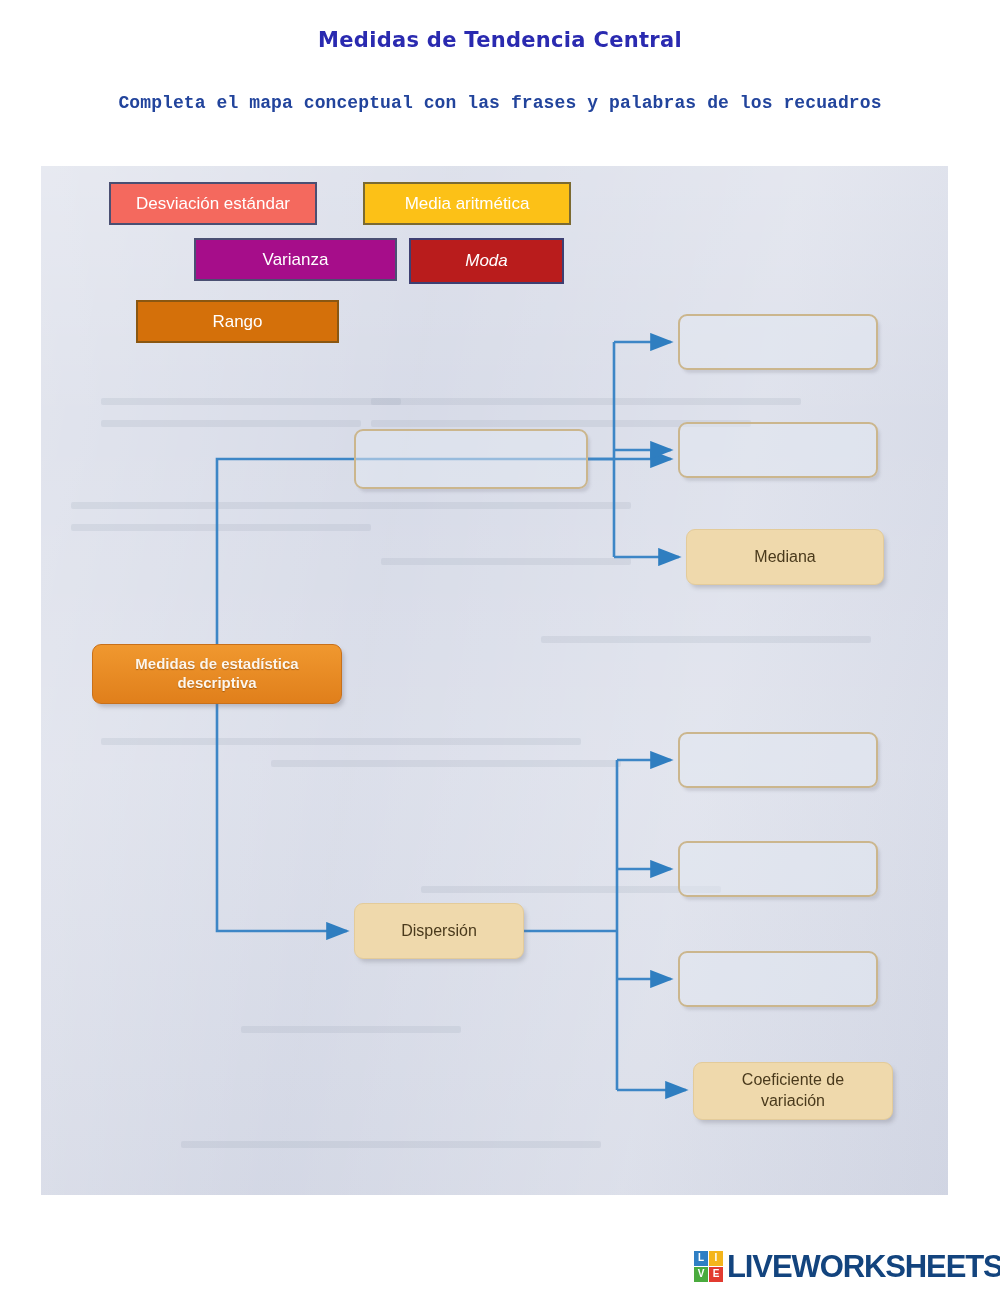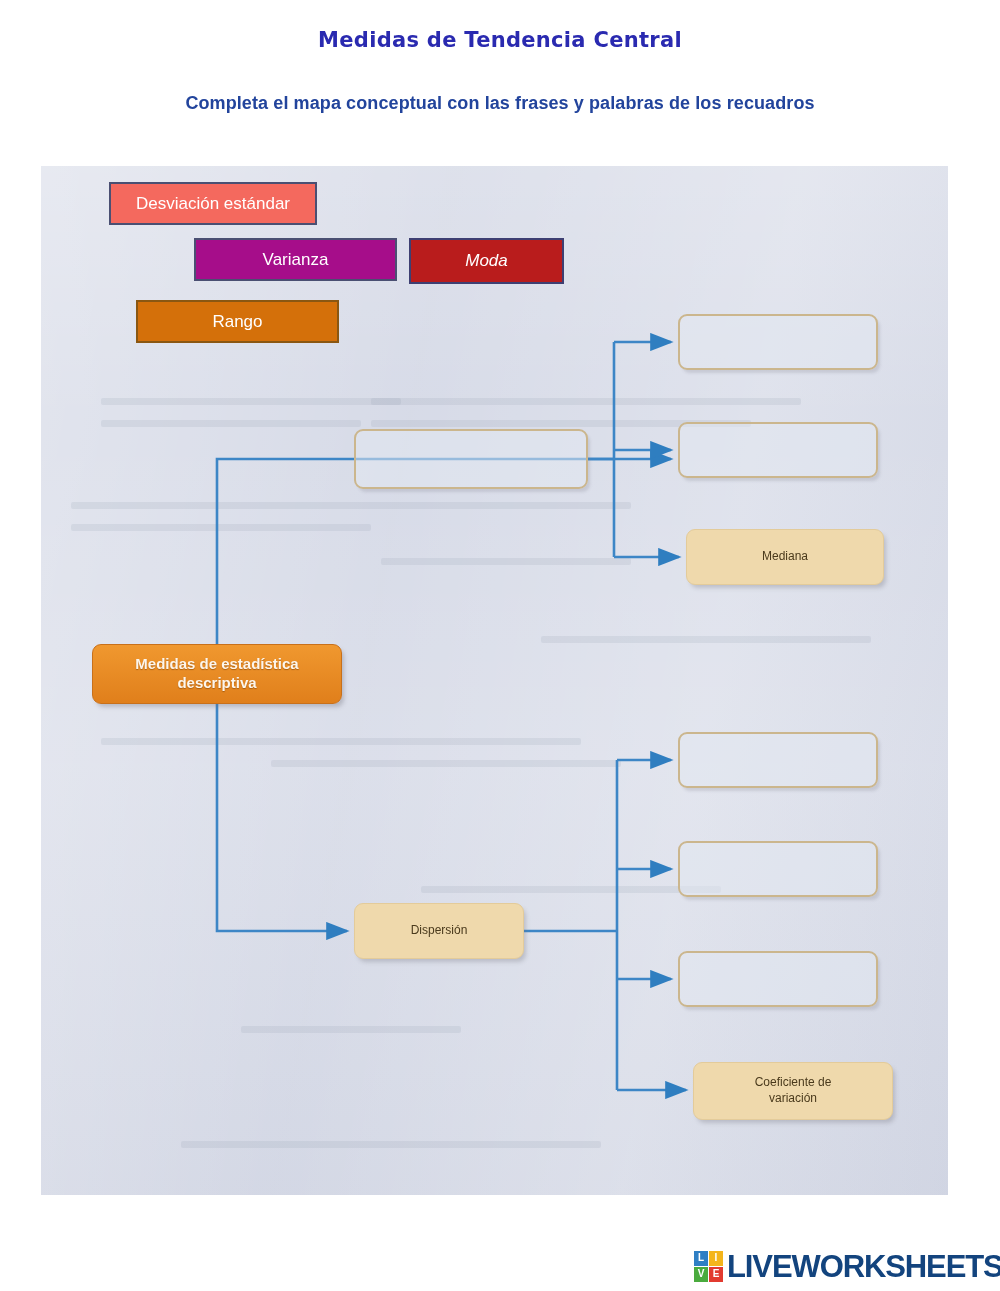--- a/index.html
+++ b/index.html
@@ -28,21 +28,21 @@
     font-weight: bold;
     color: #2a2ab0;
     letter-spacing: 0.3px;
   }
   #page-subtitle {
     position: absolute;
     top: 93px;
     left: 0;
     width: 1000px;
     text-align: center;
-    font-family: Liberation Sans, sans-serif;
+    font-family: Liberation Mono, monospace;
     font-size: 18px;
     font-weight: bold;
     color: #22449c;
     letter-spacing: 0.1px;
   }
 
   
   #worksheet {
     position: absolute;
     left: 41px;
@@ -114,21 +114,21 @@
   .node.drop {
     background: rgba(226,231,241,0.55);
     border: 2px solid #cbb68d;
     box-shadow: 3px 4px 3px -1px rgba(120,120,130,0.22);
   }
   
   .node.filled {
     background: #efd9ac;
     border: 1px solid #e3cb9a;
     color: #4a3a1c;
-    font-size: 12px;
+    font-size: 16px;
     line-height: 1.3;
     box-shadow: 3px 4px 4px -1px rgba(110,110,120,0.30);
   }
   
   .node.root {
     background: linear-gradient(180deg, #f0982f 0%, #e07f1b 100%);
     border: 1px solid #c8701a;
     color: #fdf6ec;
     font-size: 15px;
     font-weight: bold;
@@ -248,20 +248,21 @@
     <g fill="none" stroke="#3d86c6" stroke-width="2.6" marker-end="url(#arrowhead)">
       <path d="M 576 594 L 630 594"></path>
       <path d="M 576 703 L 630 703"></path>
       <path d="M 576 813 L 630 813"></path>
       <path d="M 576 924 L 645 924"></path>
     </g>
   </svg>
 
   <div class="word-tile" id="tile-desviacion">Desviación estándar</div>
 
+  <div class="word-tile" id="tile-media">Media aritmética</div>
 
 
   <div class="word-tile" id="tile-varianza">Varianza</div>
 
   <div class="word-tile" id="tile-moda">Moda</div>
 
   <div class="word-tile" id="tile-rango">Rango</div>
 
   <div class="node root" id="node-root">
     <div>

